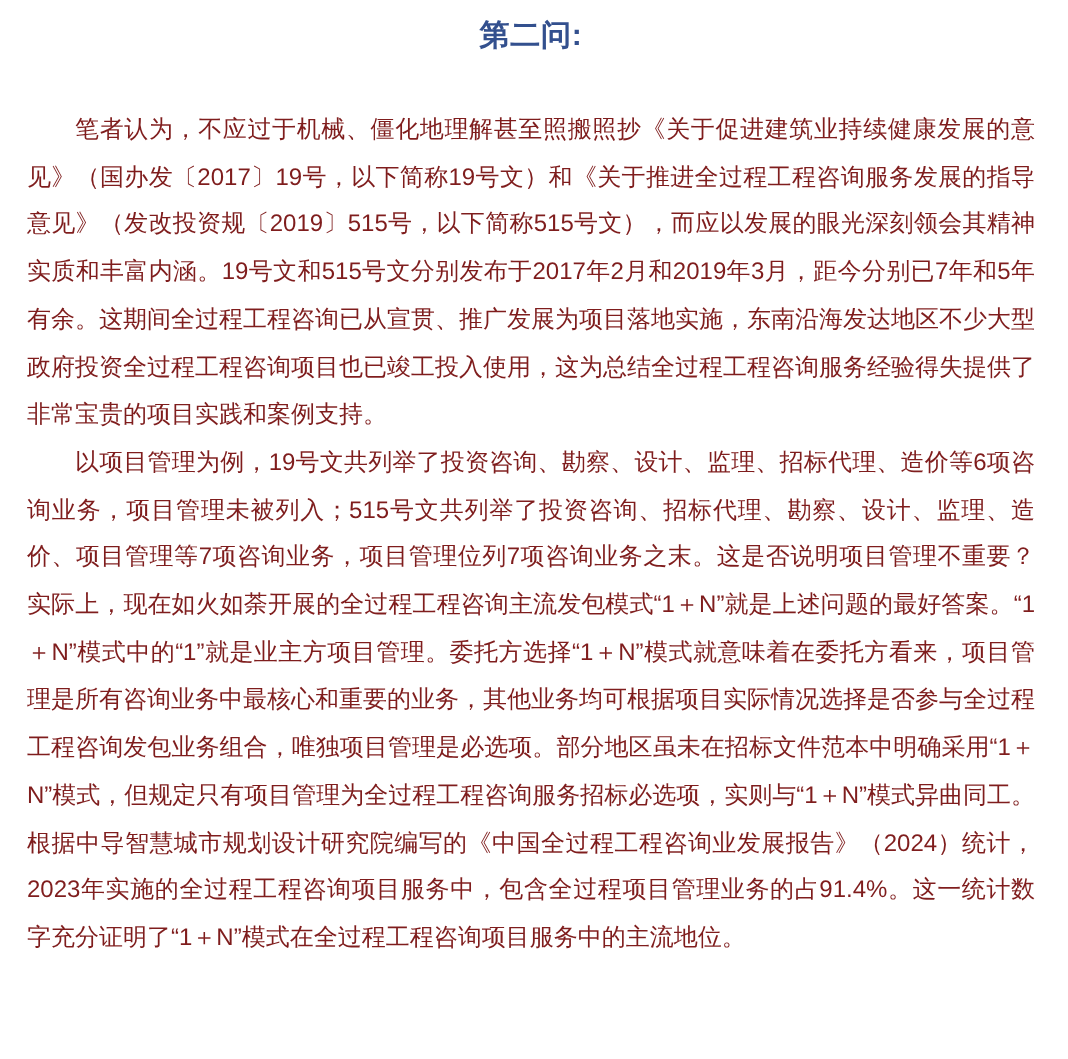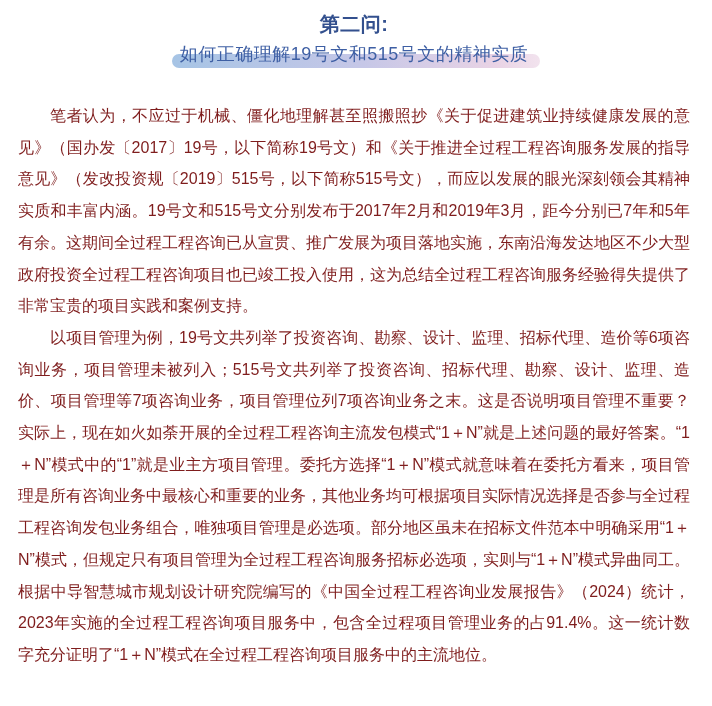--- a/index.html
+++ b/index.html
@@ -67,25 +67,19 @@
     text-indent: 2em;
   }
 </style>
 </head>
 <body>
 
 <div class="page">
 
   <h1 class="page-title">第二问:</h1>
 
-  <div class="subtitle-row">
-    <span class="subtitle">
-      <span class="subtitle-highlight"></span>
-      <span class="subtitle-text">如何正确理解19号文和515号文的精神实质</span>
-    </span>
-  </div>
 
   <div class="content">
     <p>笔者认为，不应过于机械、僵化地理解甚至照搬照抄《关于促进建筑业持续健康发展的意见》（国办发〔2017〕19号，以下简称19号文）和《关于推进全过程工程咨询服务发展的指导意见》（发改投资规〔2019〕515号，以下简称515号文），而应以发展的眼光深刻领会其精神实质和丰富内涵。19号文和515号文分别发布于2017年2月和2019年3月，距今分别已7年和5年有余。这期间全过程工程咨询已从宣贯、推广发展为项目落地实施，东南沿海发达地区不少大型政府投资全过程工程咨询项目也已竣工投入使用，这为总结全过程工程咨询服务经验得失提供了非常宝贵的项目实践和案例支持。</p>
     <p>以项目管理为例，19号文共列举了投资咨询、勘察、设计、监理、招标代理、造价等6项咨询业务，项目管理未被列入；515号文共列举了投资咨询、招标代理、勘察、设计、监理、造价、项目管理等7项咨询业务，项目管理位列7项咨询业务之末。这是否说明项目管理不重要？实际上，现在如火如荼开展的全过程工程咨询主流发包模式“1＋N”就是上述问题的最好答案。“1＋N”模式中的“1”就是业主方项目管理。委托方选择“1＋N”模式就意味着在委托方看来，项目管理是所有咨询业务中最核心和重要的业务，其他业务均可根据项目实际情况选择是否参与全过程工程咨询发包业务组合，唯独项目管理是必选项。部分地区虽未在招标文件范本中明确采用“1＋N”模式，但规定只有项目管理为全过程工程咨询服务招标必选项，实则与“1＋N”模式异曲同工。根据中导智慧城市规划设计研究院编写的《中国全过程工程咨询业发展报告》（2024）统计，2023年实施的全过程工程咨询项目服务中，包含全过程项目管理业务的占91.4%。这一统计数字充分证明了“1＋N”模式在全过程工程咨询项目服务中的主流地位。</p>
   </div>
 
 </div>
 
 </body></html>

